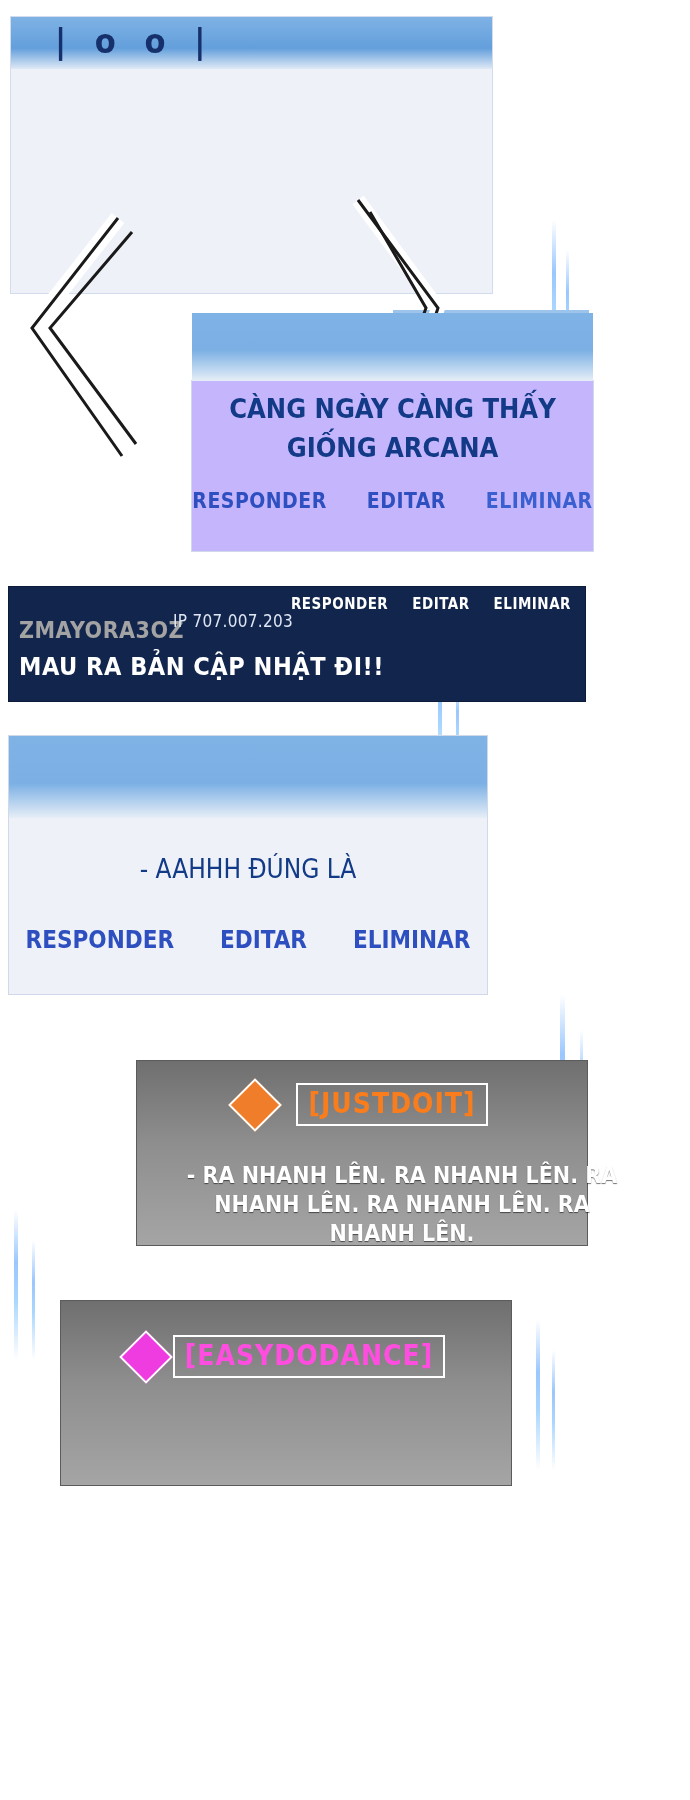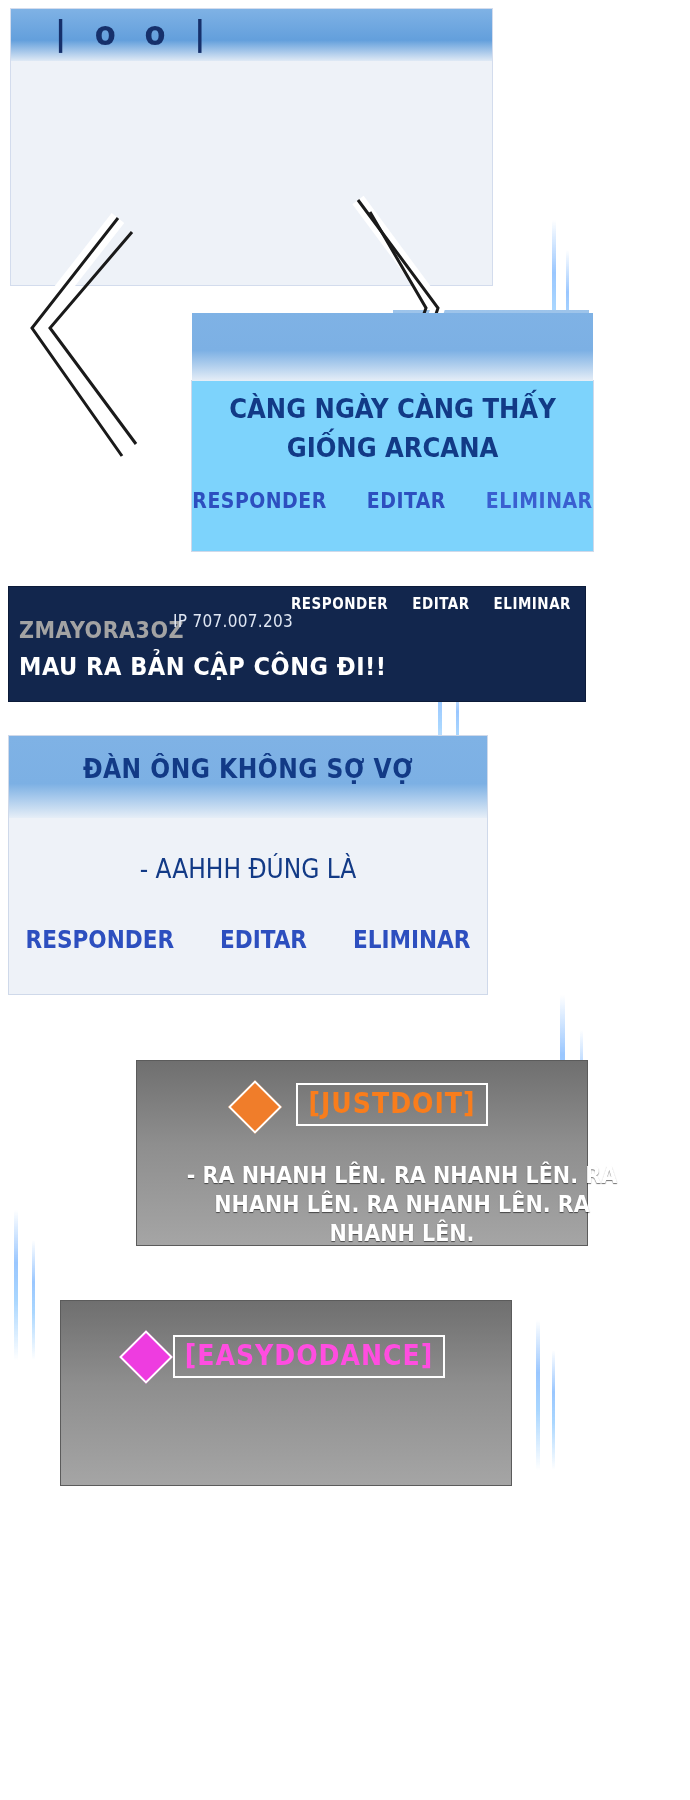--- a/index.html
+++ b/index.html
@@ -8,21 +8,21 @@
     background:#ffffff;
     font-family:"DejaVu Sans Condensed","Liberation Sans",sans-serif;
   }
   .stage{position:absolute;inset:0;}
 
   
   .bubble{position:absolute;box-sizing:border-box;}
 
   
   #panel-top{
-    left:10px;top:8px;width:483px;height:278px;
+    left:10px;top:16px;width:483px;height:278px;
     background:#eef2f8;
     border:1px solid #d3dced;
     box-shadow:0 0 0 1px rgba(255,255,255,.2);
   }
   #panel-top .cap{
     position:absolute;left:0;top:0;width:100%;height:52px;
     background:linear-gradient(180deg,#7fb2e5 0%,#639fdc 60%,#dfe9f5 100%);
   }
   #panel-top .bars{
     position:absolute;left:44px;top:4px;color:#16306b;
@@ -33,21 +33,21 @@
     color:#123a86;font-weight:bold;font-size:28px;line-height:1.45;
     letter-spacing:.5px;
   }
 
   
   .chev{position:absolute;pointer-events:none;}
 
   
   #panel-2{
     left:191px;top:380px;width:403px;height:172px;
-    background:#7dd3fc;border:1px solid #cfd9ea;
+    background:#c4b5fd;border:1px solid #cfd9ea;
   }
   #panel-2 .cap{
     position:absolute;left:0;top:-68px;width:100%;height:68px;
     background:linear-gradient(180deg,#7fb2e5 0%,#7cb0e4 55%,#e6eef7 100%);
   }
   #panel-2 .txt{
     position:absolute;left:0;top:8px;width:100%;text-align:center;
     color:#123a86;font-weight:bold;font-size:27px;line-height:1.45;
   }
   #panel-2 .actions{
@@ -104,21 +104,21 @@
   }
 
   
   .grey{
     background:linear-gradient(180deg,#6f6f6f 0%,#8e8e8e 45%,#a5a5a5 100%);
     border:1px solid #5b5b5b;
   }
   #panel-4{left:136px;top:1060px;width:452px;height:186px;}
   #panel-4 .row{
     position:absolute;left:0;top:22px;width:100%;
-    display:flex;align-items:flex-end;justify-content:center;gap:22px;
+    display:flex;align-items:center;justify-content:center;gap:22px;
   }
   #panel-5{left:60px;top:1300px;width:452px;height:186px;}
   #panel-5 .row{
     position:absolute;left:0;top:34px;width:100%;
     display:flex;align-items:center;justify-content:center;gap:8px;
   }
 
   .diamond{width:34px;height:34px;transform:rotate(45deg);display:inline-block;}
   .diamond.orange{background:#f07d2a;border:2px solid #ffffff;}
   .diamond.pink{background:#ee3ce0;border:2px solid #ffffff;}
@@ -197,26 +197,25 @@
   </div>
 
   <div class="bubble" id="panel-dark">
     <div class="top-actions">
       <span>RESPONDER</span>
       <span>EDITAR</span>
       <span>ELIMINAR</span>
     </div>
     <div class="user">ZMAYORA3OZ</div>
     <div class="ip">IP 707.007.203</div>
-    <div class="msg">MAU RA BẢN CẬP CÔNG ĐI!!</div>
+    <div class="msg">MAU RA BẢN CẬP NHẬT ĐI!!</div>
   </div>
 
   <div class="bubble" id="panel-3">
     <div class="cap"></div>
-    <div class="hdr">ĐÀN ÔNG KHÔNG SỢ VỢ</div>
     <div class="txt">- AAHHH ĐÚNG LÀ</div>
     <div class="actions">
       <span>RESPONDER</span>
       <span>EDITAR</span>
       <span>ELIMINAR</span>
     </div>
   </div>
 
   <div class="bubble grey" id="panel-4">
     <div class="row">

